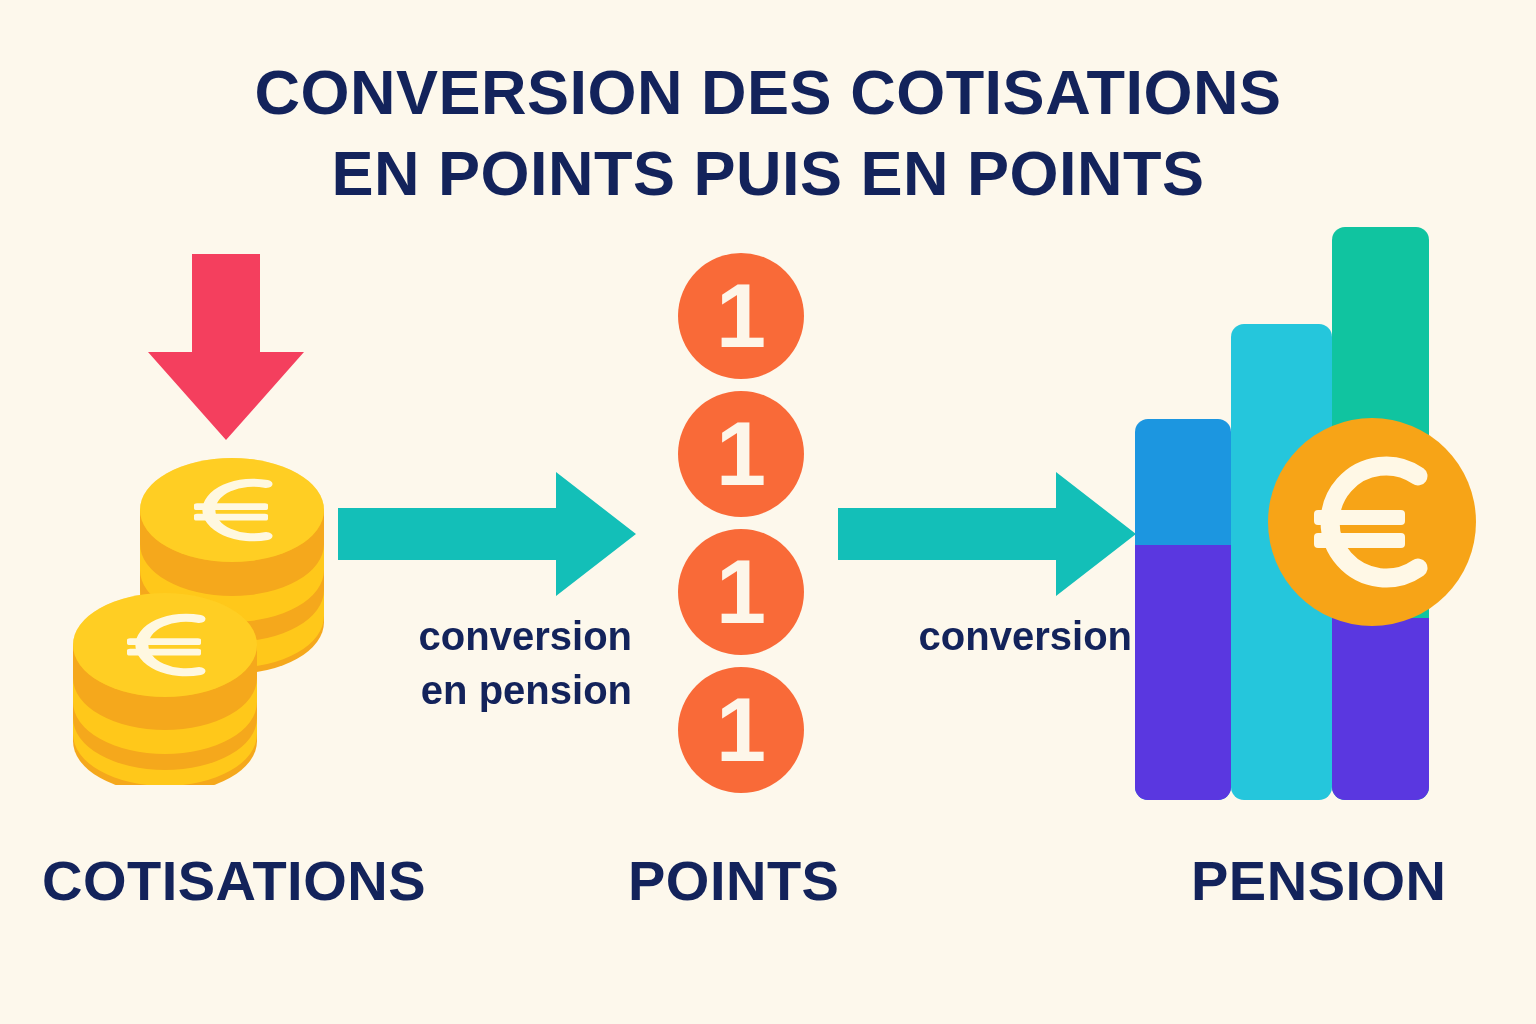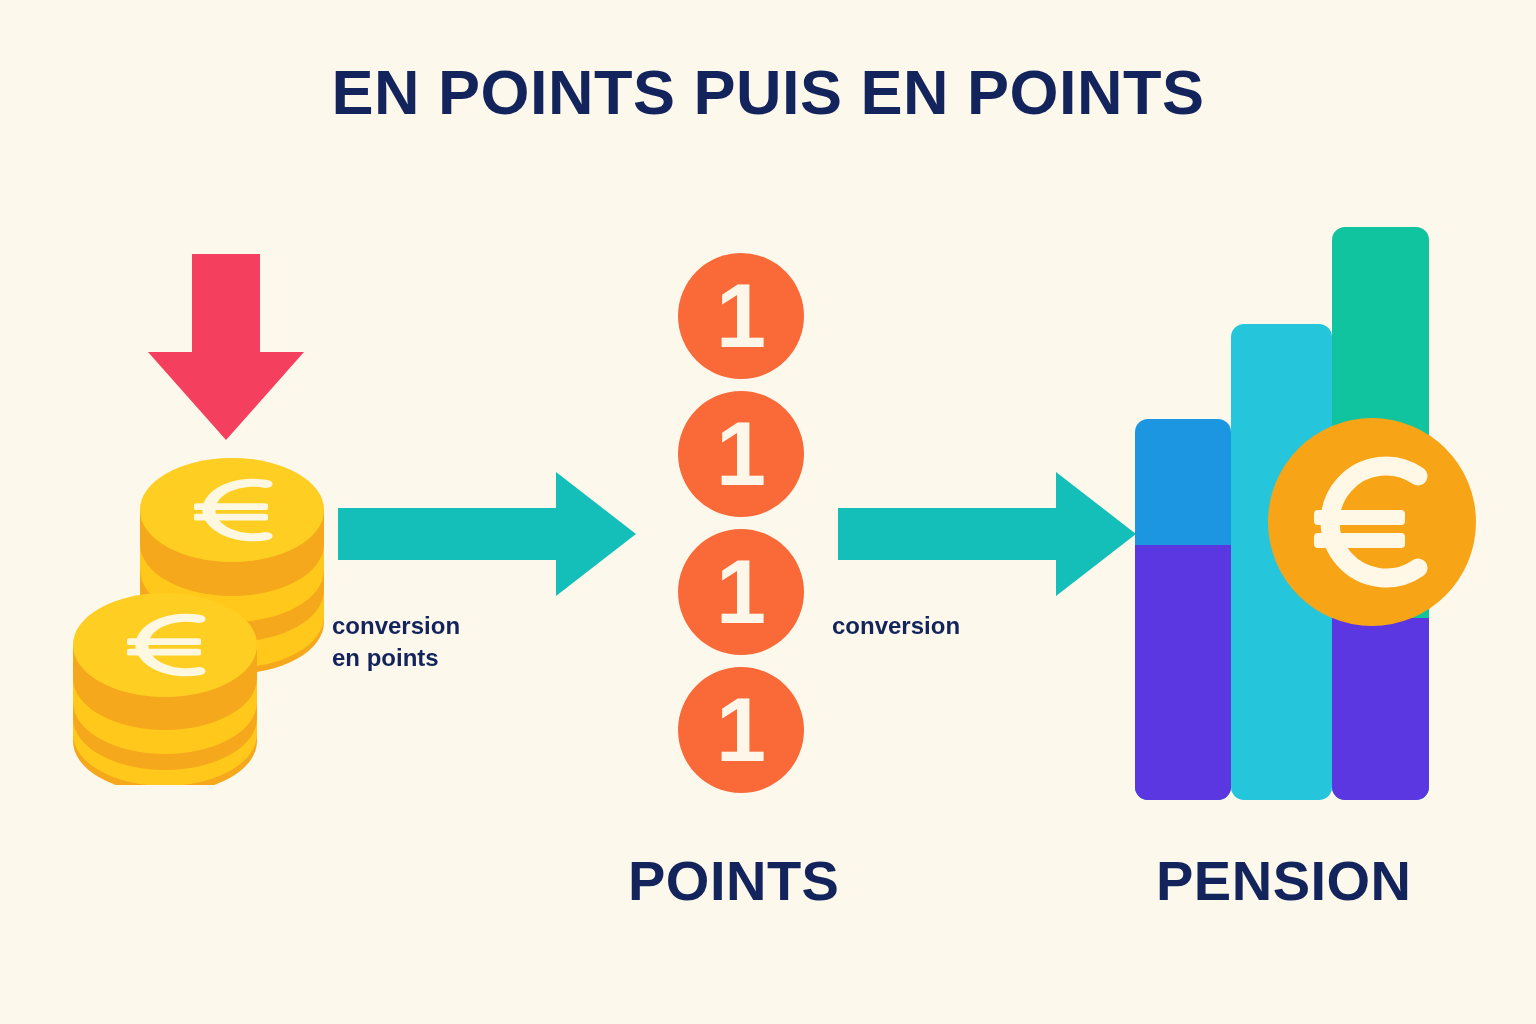--- a/index.html
+++ b/index.html
@@ -61,23 +61,23 @@
     height: 128px;
   }
   .flow-arrow.one { left: 338px; top: 470px; }
   .flow-arrow.two { left: 838px; top: 470px; }
 
   
   .caption {
     position: absolute;
     color: #13235B;
     font-weight: 700;
-    font-size: 24px;
+    font-size: 40px;
     line-height: 1.34;
-    text-align: left;
+    text-align: right;
     width: 300px;
     font-family: "Liberation Sans", sans-serif;
   }
   .caption.one { left: 332px; top: 610px; }
   .caption.two { left: 832px; top: 610px; }
   .caption span { display: block; }
 
   
   .points-col {
     position: absolute;
@@ -128,28 +128,29 @@
     position: absolute;
     color: #13235B;
     font-weight: 700;
     font-size: 56px;
     letter-spacing: 0.5px;
     font-family: "Liberation Sans", sans-serif;
     white-space: nowrap;
   }
   .foot-label.l0 { left: 42px;   top: 848px; }
   .foot-label.l1 { left: 628px;  top: 848px; }
-  .foot-label.l2 { left: 1156px; top: 848px; }
+  .foot-label.l2 { left: 1191px; top: 848px; }
 </style>
 </head>
 <body>
 
 <div id="stage">
 
   <div class="title">
+    <span class="title-line">CONVERSION DES COTISATIONS</span>
     <span class="title-line">EN POINTS PUIS EN POINTS</span>
   </div>
 
   <div class="down-arrow">
     <svg viewBox="0 0 160 190" width="160" height="190" xmlns="http://www.w3.org/2000/svg">
       <path d="M46 2 H114 V100 H158 L80 188 L2 100 H46 Z" fill="#F43F5E"></path>
     </svg>
   </div>
 
   <div class="coins">
@@ -196,21 +197,21 @@
   </div>
 
   <div class="flow-arrow one">
     <svg viewBox="0 0 300 128" width="300" height="128" xmlns="http://www.w3.org/2000/svg">
       <path d="M0 38 H218 V2 L298 64 L218 126 V90 H0 Z" fill="#13BFB8"></path>
     </svg>
   </div>
 
   <div class="caption one">
     <span>conversion</span>
-    <span>en points</span>
+    <span>en pension</span>
   </div>
 
   <div class="points-col">
     <div class="point-circle p0">1</div>
     <div class="point-circle p1">1</div>
     <div class="point-circle p2">1</div>
     <div class="point-circle p3">1</div>
   </div>
 
   <div class="flow-arrow two">
@@ -255,16 +256,17 @@
 
   <div class="euro-coin">
     <svg viewBox="0 0 208 208" width="208" height="208" xmlns="http://www.w3.org/2000/svg">
       <circle cx="104" cy="104" r="104" fill="#F7A417"></circle>
       <path d="M150 58 a56 56 0 1 0 0 92" fill="none" stroke="#FFF8E6" stroke-width="19" stroke-linecap="round"></path>
       <rect x="46" y="92" width="91" height="15" rx="4" fill="#FFF8E6"></rect>
       <rect x="46" y="115" width="91" height="15" rx="4" fill="#FFF8E6"></rect>
     </svg>
   </div>
 
+  <div class="foot-label l0">COTISATIONS</div>
   <div class="foot-label l1">POINTS</div>
   <div class="foot-label l2">PENSION</div>
 
 </div>
 
 </body></html>

